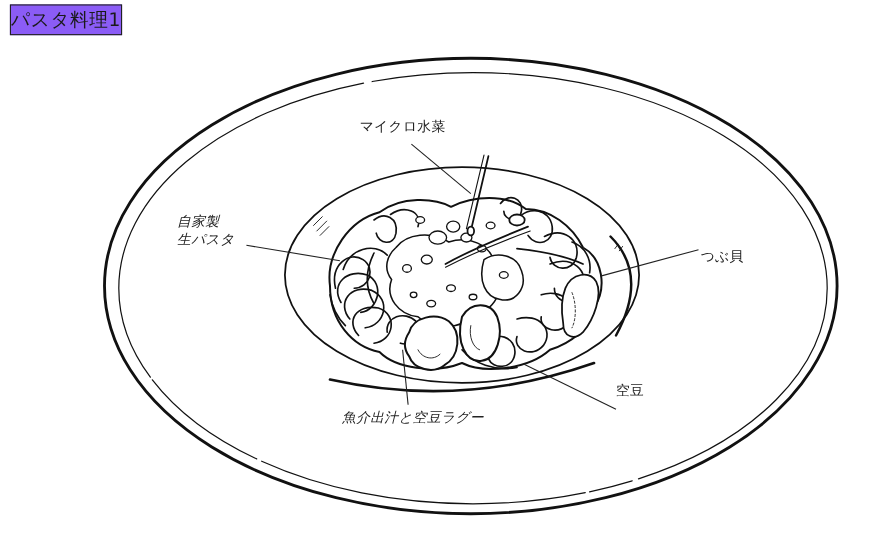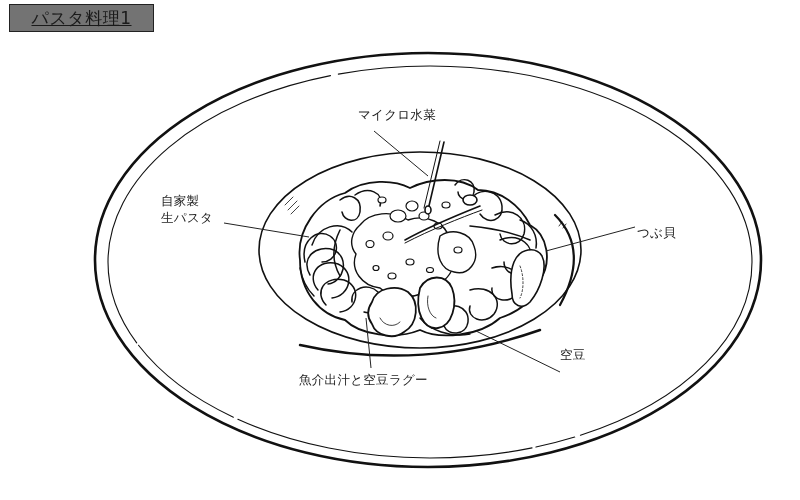--- a/index.html
+++ b/index.html
@@ -1,25 +1,25 @@
 <!DOCTYPE html>
 <html><head>
 <meta charset="utf-8">
 <style>
   html, body { margin: 0; padding: 0; background: #ffffff; }
   body { width: 800px; height: 500px; position: relative; overflow: hidden;
          font-family: "DejaVu Sans", "Liberation Sans", sans-serif; color: #1a1a1a; }
-  .title-box { position: absolute; left: 9px; top: 4px; width: 145px; height: 28px;
+  .title-box { position: absolute; left: 9px; top: 4px; width: 102px; height: 28px;
                border: 1.5px solid #222; box-sizing: border-box;
                display: flex; align-items: center; justify-content: center;
-               font-size: 17px; letter-spacing: 0.5px; background: #737373; text-decoration: underline; }
+               font-size: 17px; letter-spacing: 0.5px; background: #8b5cf6; }
   svg.art { position: absolute; left: 0; top: 0; }
   .label { position: absolute; font-size: 12.5px; line-height: 17px; color: #222;
            white-space: nowrap; letter-spacing: 0.3px; }
-  .label .line { display: block; }
+  .label .line { display: block; font-style: italic; }
 </style>
 </head>
 <body>
 
 <div class="title-box">
   <span>パスタ料理1</span>
 </div>
 
 <svg class="art" width="800" height="500" viewBox="0 0 800 500">
 
@@ -109,32 +109,32 @@
 
   <g fill="none" stroke="#222" stroke-width="1">
     <line x1="374" y1="131" x2="428" y2="176"></line>
     <line x1="224" y1="223" x2="309" y2="237"></line>
     <line x1="635" y1="227" x2="546" y2="251"></line>
     <line x1="476" y1="331" x2="560" y2="372"></line>
     <line x1="366" y1="318" x2="371" y2="368"></line>
   </g>
 </svg>
 
-<div class="label" style="left:327px; top:106px;margin-left:31px;">
+<div class="label" style="left:327px; top:106px;">
   <span>マイクロ水菜</span>
 </div>
 
 <div class="label" style="left:161px; top:192px;">
   <span class="line">自家製</span>
   <span class="line">生パスタ</span>
 </div>
 
 <div class="label" style="left:637px; top:224px;">
   <span>つぶ貝</span>
 </div>
 
 <div class="label" style="left:560px; top:346px;">
   <span>空豆</span>
 </div>
 
-<div class="label" style="left:299px; top:371px;">
+<div class="label" style="left:311px; top:371px;">
   <span class="line">魚介出汁と空豆ラグー</span>
 </div>
 
 </body></html>

